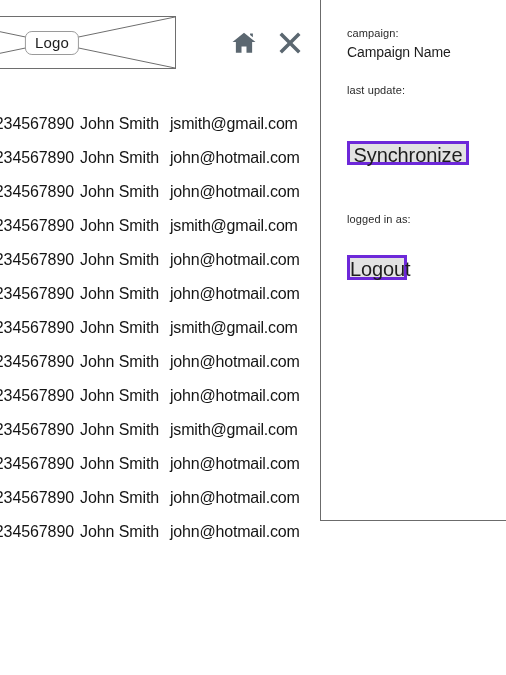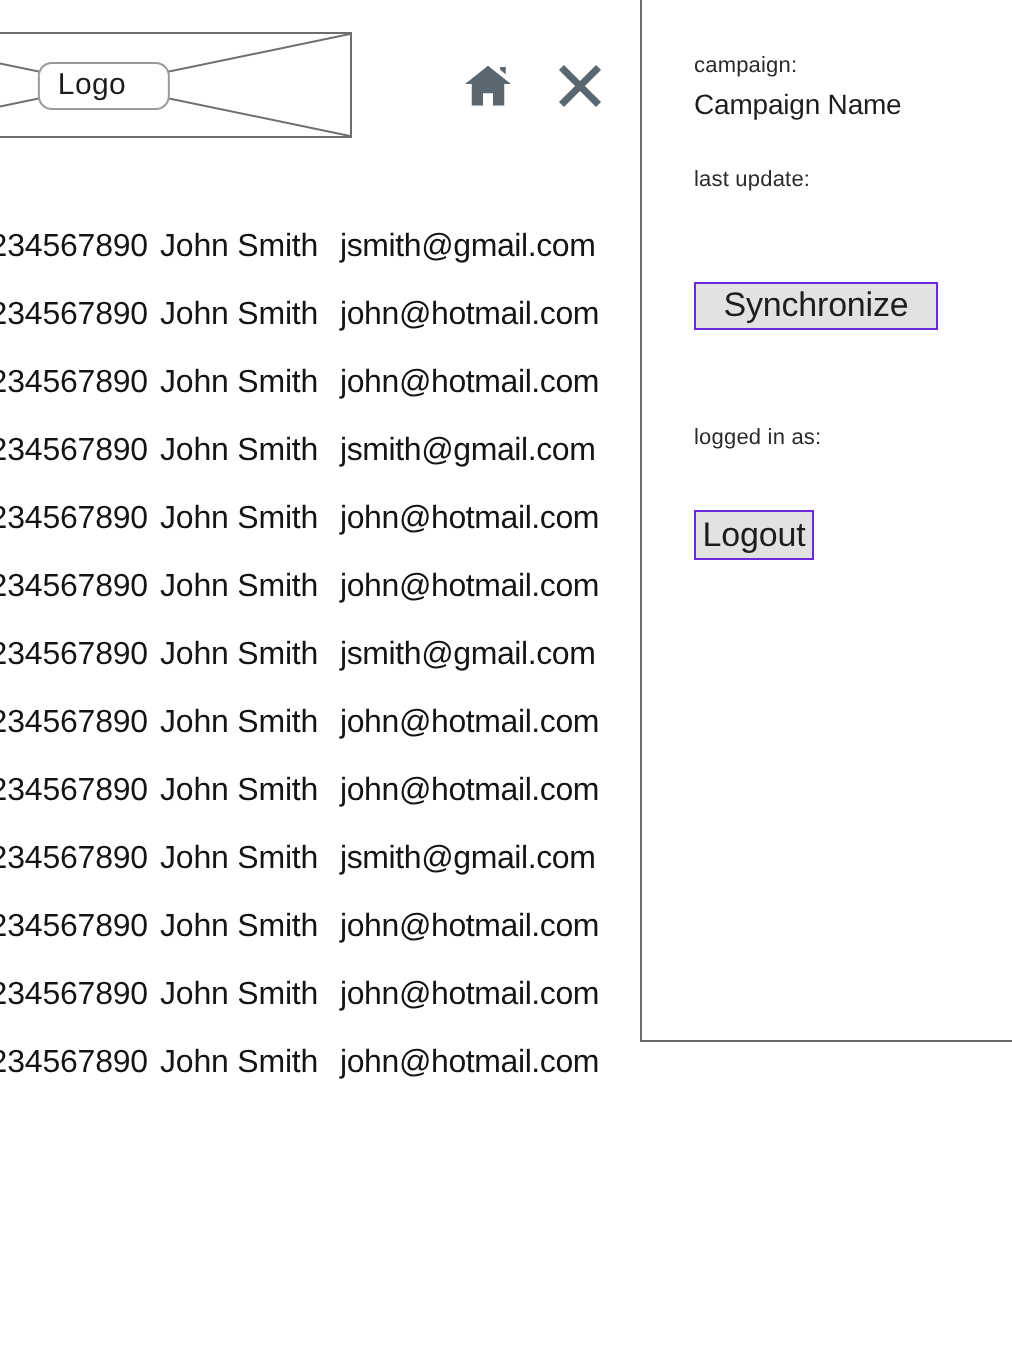--- a/index.html
+++ b/index.html
@@ -56,21 +56,21 @@
     display: block;
   }
   #logo-chip {
     position: absolute;
     left: 50%;
     top: 50%;
     transform: translate(-50%, -50%);
     background: #ffffff;
     border: 1px solid #9a9a9a;
     border-radius: 7px;
-    padding: 3px 21px 4px 9px;
+    padding: 3px 9px 4px 9px;
     font-size: 15px;
     line-height: 1;
     color: #1d1d1d;
     white-space: nowrap;
     letter-spacing: 0.2px;
   }
 
   .header-icon {
     position: absolute;
     top: 30px;
@@ -147,24 +147,24 @@
   #campaign-name  { top: 44px; }
   #last-update-label { top: 84px; }
   #last-update-value { top: 114px; }
   #logged-in-label { top: 213px; }
   #logged-in-email { top: 216px; }
 
   .wire-button {
     position: absolute;
     left: 26px;
     background: #e2e2e2;
-    border: 1px solid #6d28d9;
+    border: 3px solid #6d28d9;
     box-sizing: border-box;
     font-family: "Liberation Sans", sans-serif;
-    font-size: 17px;
+    font-size: 20px;
     color: #1d1d1d;
     cursor: pointer;
     padding: 0;
     letter-spacing: -0.1px;
   }
   #synchronize-button {
     top: 141px;
     width: 122px;
     height: 24px;
     line-height: 22px;

